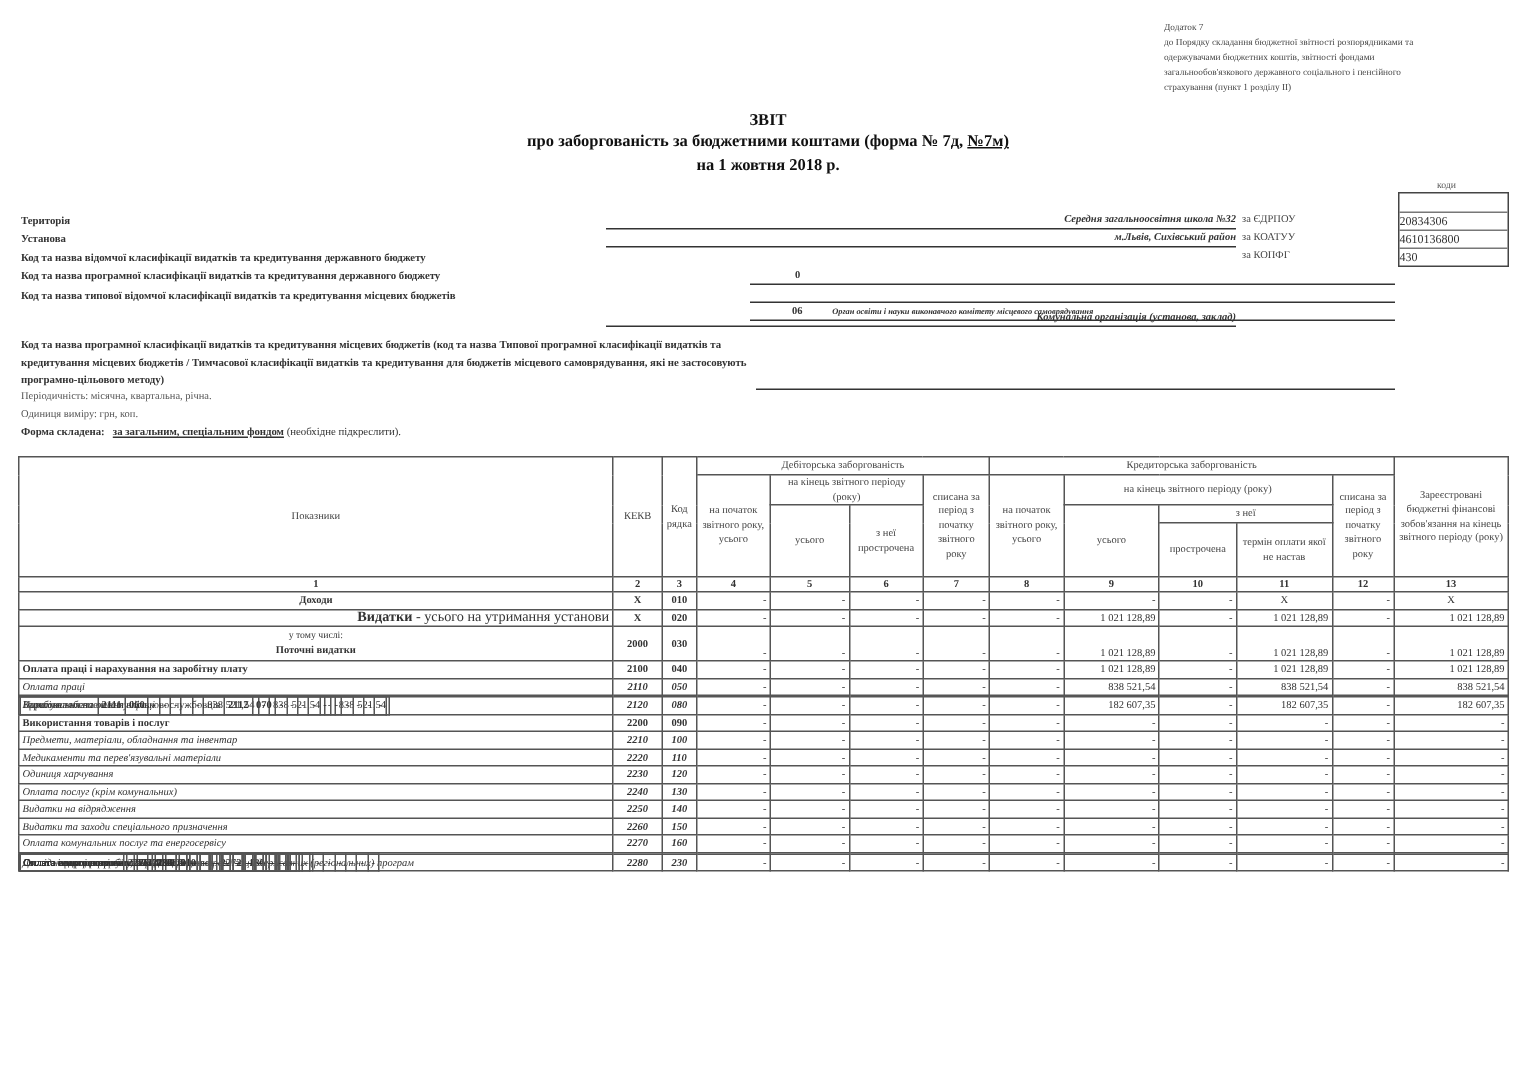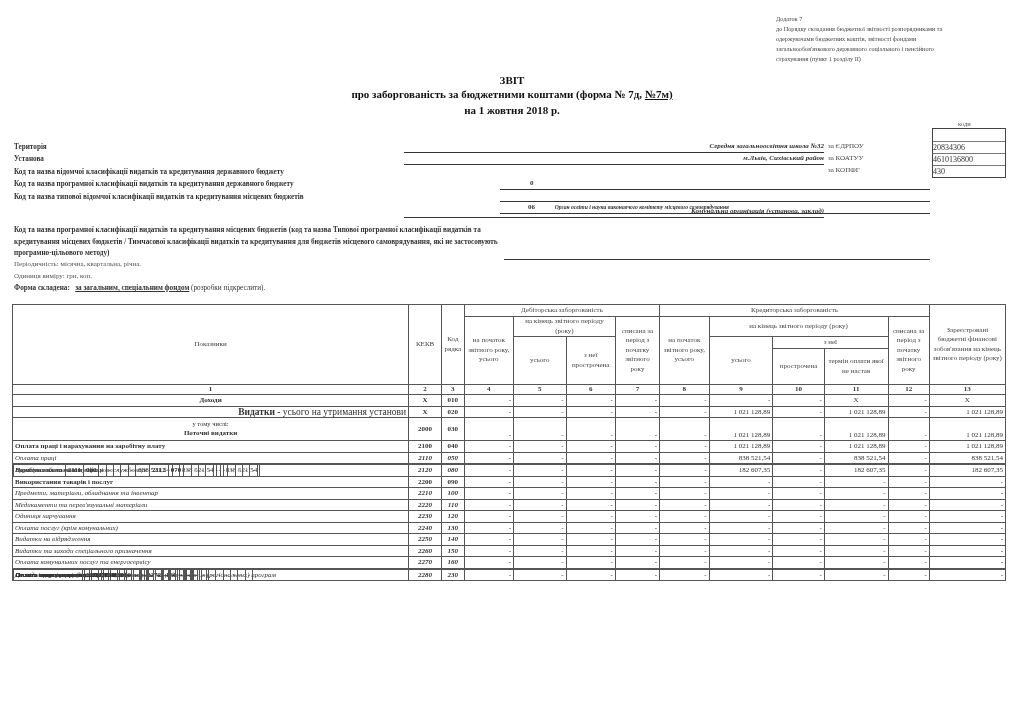--- a/index.html
+++ b/index.html
@@ -91,21 +91,21 @@
 
 <div class="prog">Код та назва програмної класифікації видатків та кредитування місцевих бюджетів (код та назва Типової програмної класифікації видатків та кредитування місцевих бюджетів / Тимчасової класифікації видатків та кредитування для бюджетів місцевого самоврядування, які не застосовують програмно-цільового методу)</div>
 <div class="fval" style="left:504px;top:248px;width:426px;"></div>
 <div class="periodic">
   <div>Періодичність: місячна, квартальна, річна.</div>
   <div>Одиниця виміру: грн, коп.</div>
 </div>
 <div class="forma">
   <b>Форма складена:</b>
   &nbsp;&nbsp;<u>за загальним, спеціальним фондом</u>
-  <span>(розробки підкреслити).</span>
+  <span>(необхідне підкреслити).</span>
 </div>
 
 <table class="main">
   <colgroup>
     <col style="width:385px">
       <col style="width:32px">
       <col style="width:22px">
     <col style="width:48px">
       <col style="width:51px">
       <col style="width:48px">

